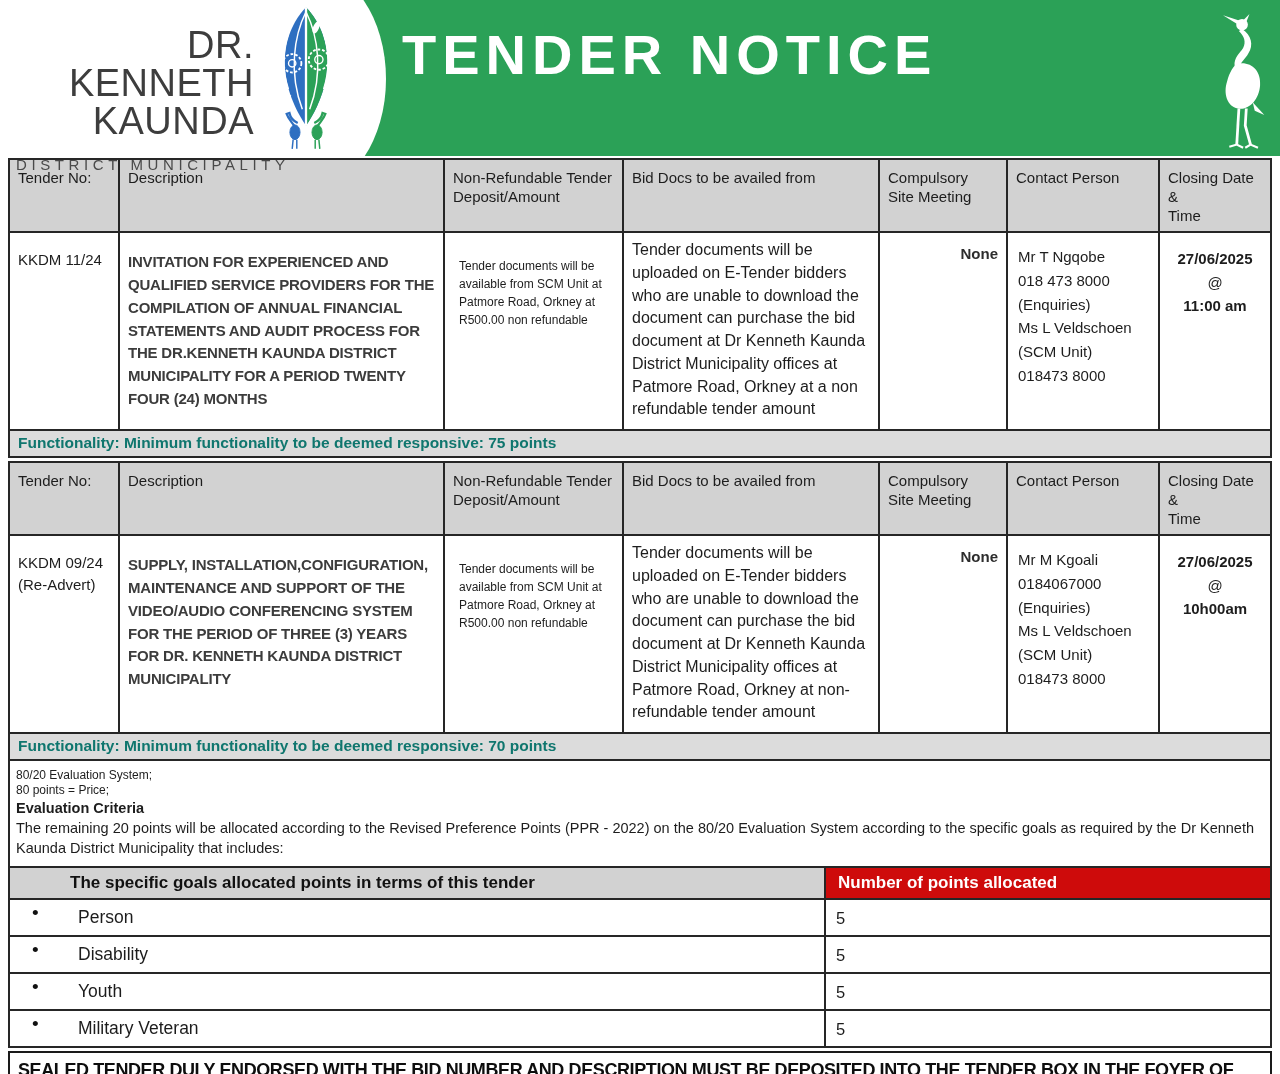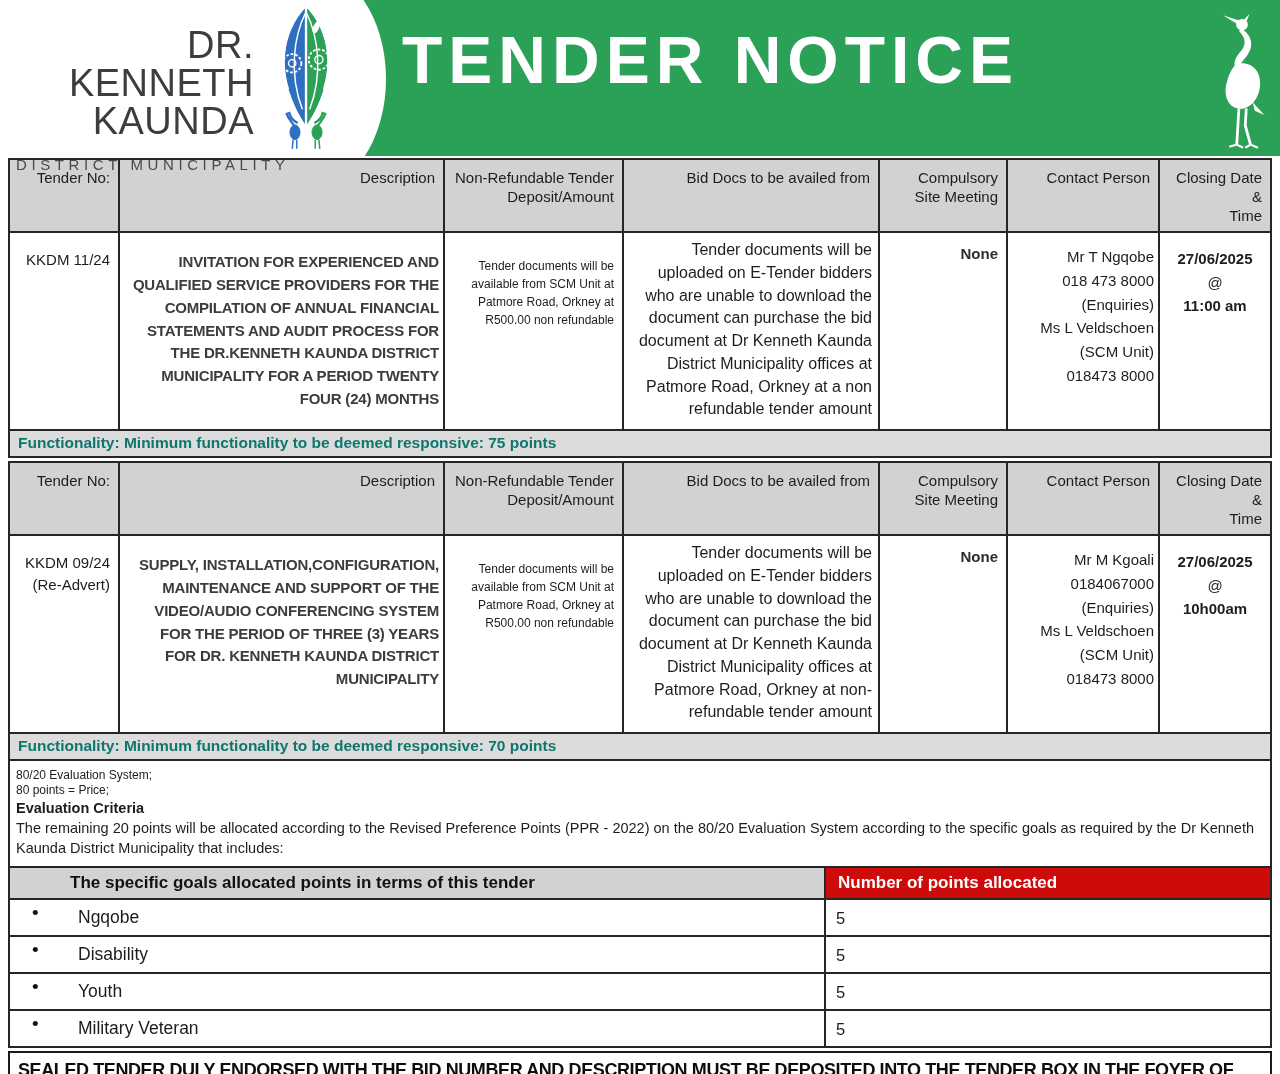--- a/index.html
+++ b/index.html
@@ -4,34 +4,34 @@
 <style>
   * { box-sizing: border-box; margin: 0; padding: 0; }
   body { background: #ffffff; font-family: "Liberation Sans", sans-serif; }
   .page { position: relative; width: 1280px; height: 1074px; background: #fff; overflow: hidden; }
 
   
   .header { position: relative; height: 158px; background: #fff; }
   .banner { position: absolute; left: 302px; top: 0; right: 0; height: 156px; background: #2ba157; overflow: hidden; }
   .banner::before { content: ""; position: absolute; left: -68px; top: -32px; width: 152px; height: 222px;
                     background: #fff; border-radius: 50%; }
-  .banner-title { position: absolute; left: 100px; top: 22px; font-size: 66px; font-weight: 700;
+  .banner-title { position: absolute; left: 100px; top: 22px; font-size: 56px; font-weight: 700;
                   color: #fff; letter-spacing: 6px; white-space: nowrap; }
   .logo-block { position: absolute; left: 16px; top: 26px; width: 238px; text-align: right; color: #3d3d3d; }
   .org-line { font-size: 38px; line-height: 1.0; letter-spacing: 0.5px; }
   .org-sub { margin-top: 16px; font-size: 15px; letter-spacing: 4.6px; color: #4a4a4a; white-space: nowrap; }
   .emblem { position: absolute; left: 260px; top: 2px; width: 92px; height: 152px; }
   .heron { position: absolute; right: 6px; top: 12px; width: 66px; height: 140px; }
 
   
   .tbl { margin: 0 8px; border: 2px solid #262626; background: #fff; }
   .tbl2 { margin-top: 3px; }
   .trow { display: grid; grid-template-columns: 110px 325px 179px 256px 128px 152px auto; }
   .thead { background: #d2d2d2; border-bottom: 2px solid #262626; }
-  .cell { border-right: 2px solid #262626; padding: 8px 8px 6px 8px; font-size: 15px; color: #1d1d1d; line-height: 1.25; text-align: right; }
+  .cell { border-right: 2px solid #262626; padding: 8px 8px 6px 8px; font-size: 15px; color: #1d1d1d; line-height: 1.25; }
   .cell:last-child { border-right: none; }
   .hcell { padding-top: 9px; }
   .row-h1 .cell { min-height: 156px; }
   .row-h2 .cell { min-height: 160px; }
   .c-no-body { padding-top: 16px; font-size: 15px; line-height: 1.45; }
   .c-desc-body { padding: 18px 4px 8px 8px; font-weight: 700; color: #3c3c3c; font-size: 15px; line-height: 1.52; letter-spacing: -0.2px; }
   .c-dep-body { padding: 24px 8px 8px 14px; line-height: 1.5; font-size: 12px; }
   .c-bid-body { padding: 6px 6px 8px 8px; line-height: 1.42; font-size: 16px; }
   .c-meet-body { padding-top: 12px; text-align: right; font-weight: 700; color: #2d2d2d; }
   .c-con-body { padding: 12px 4px 6px 10px; line-height: 1.58; }
@@ -216,21 +216,21 @@
   </div>
 
   <div class="goals">
     <div class="grow">
       <div class="gleft ghl">The specific goals allocated points in terms of this tender</div>
       <div class="ghr">Number of points allocated</div>
     </div>
     <div class="grow">
       <div class="gleft goal-label">
         <span class="bullet">•</span>
-        <span>Ngqobe</span>
+        <span>Person</span>
       </div>
       <div class="goal-points">5</div>
     </div>
     <div class="grow">
       <div class="gleft goal-label">
         <span class="bullet">•</span>
         <span>Disability</span>
       </div>
       <div class="goal-points">5</div>
     </div>

